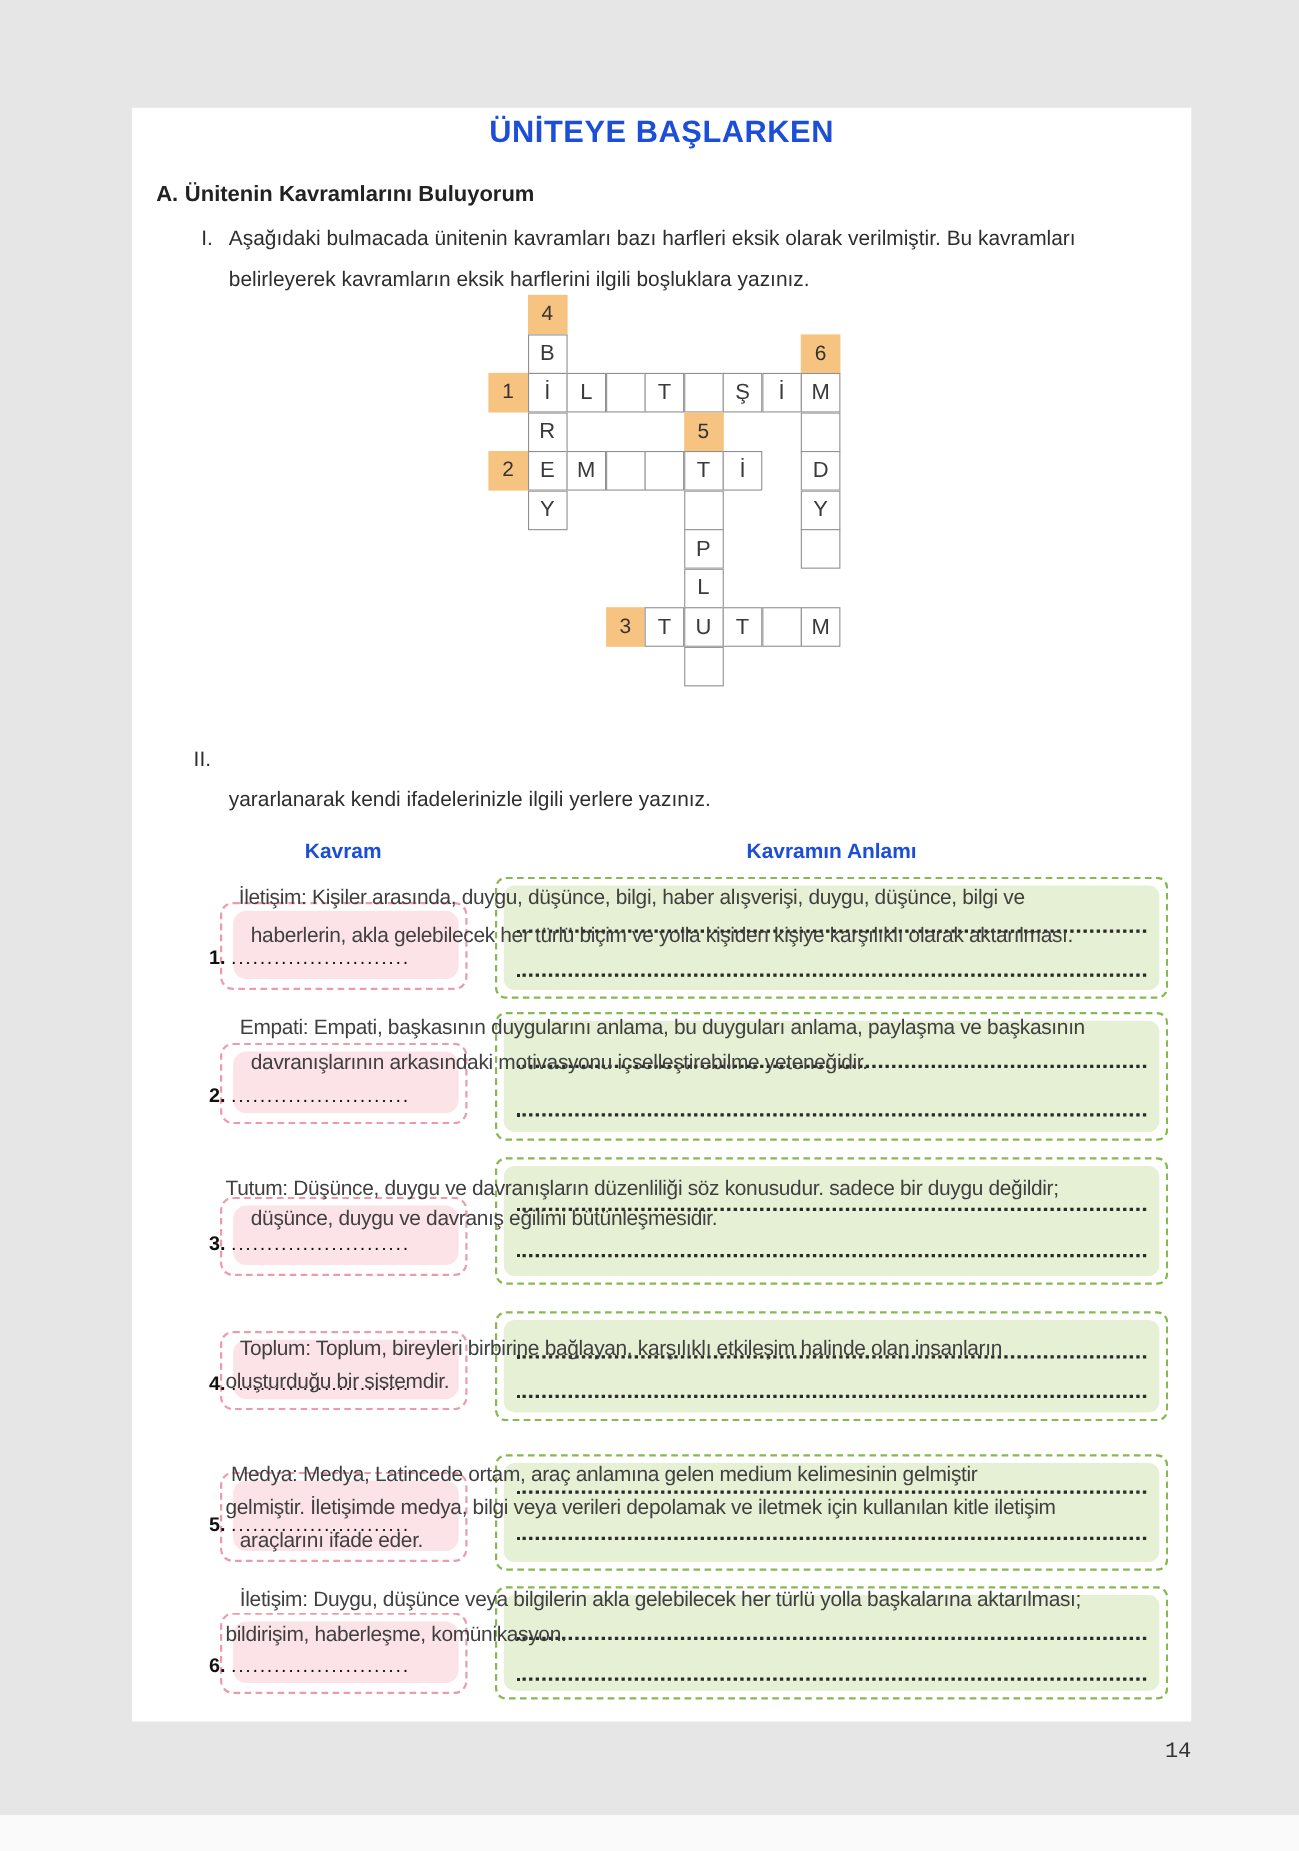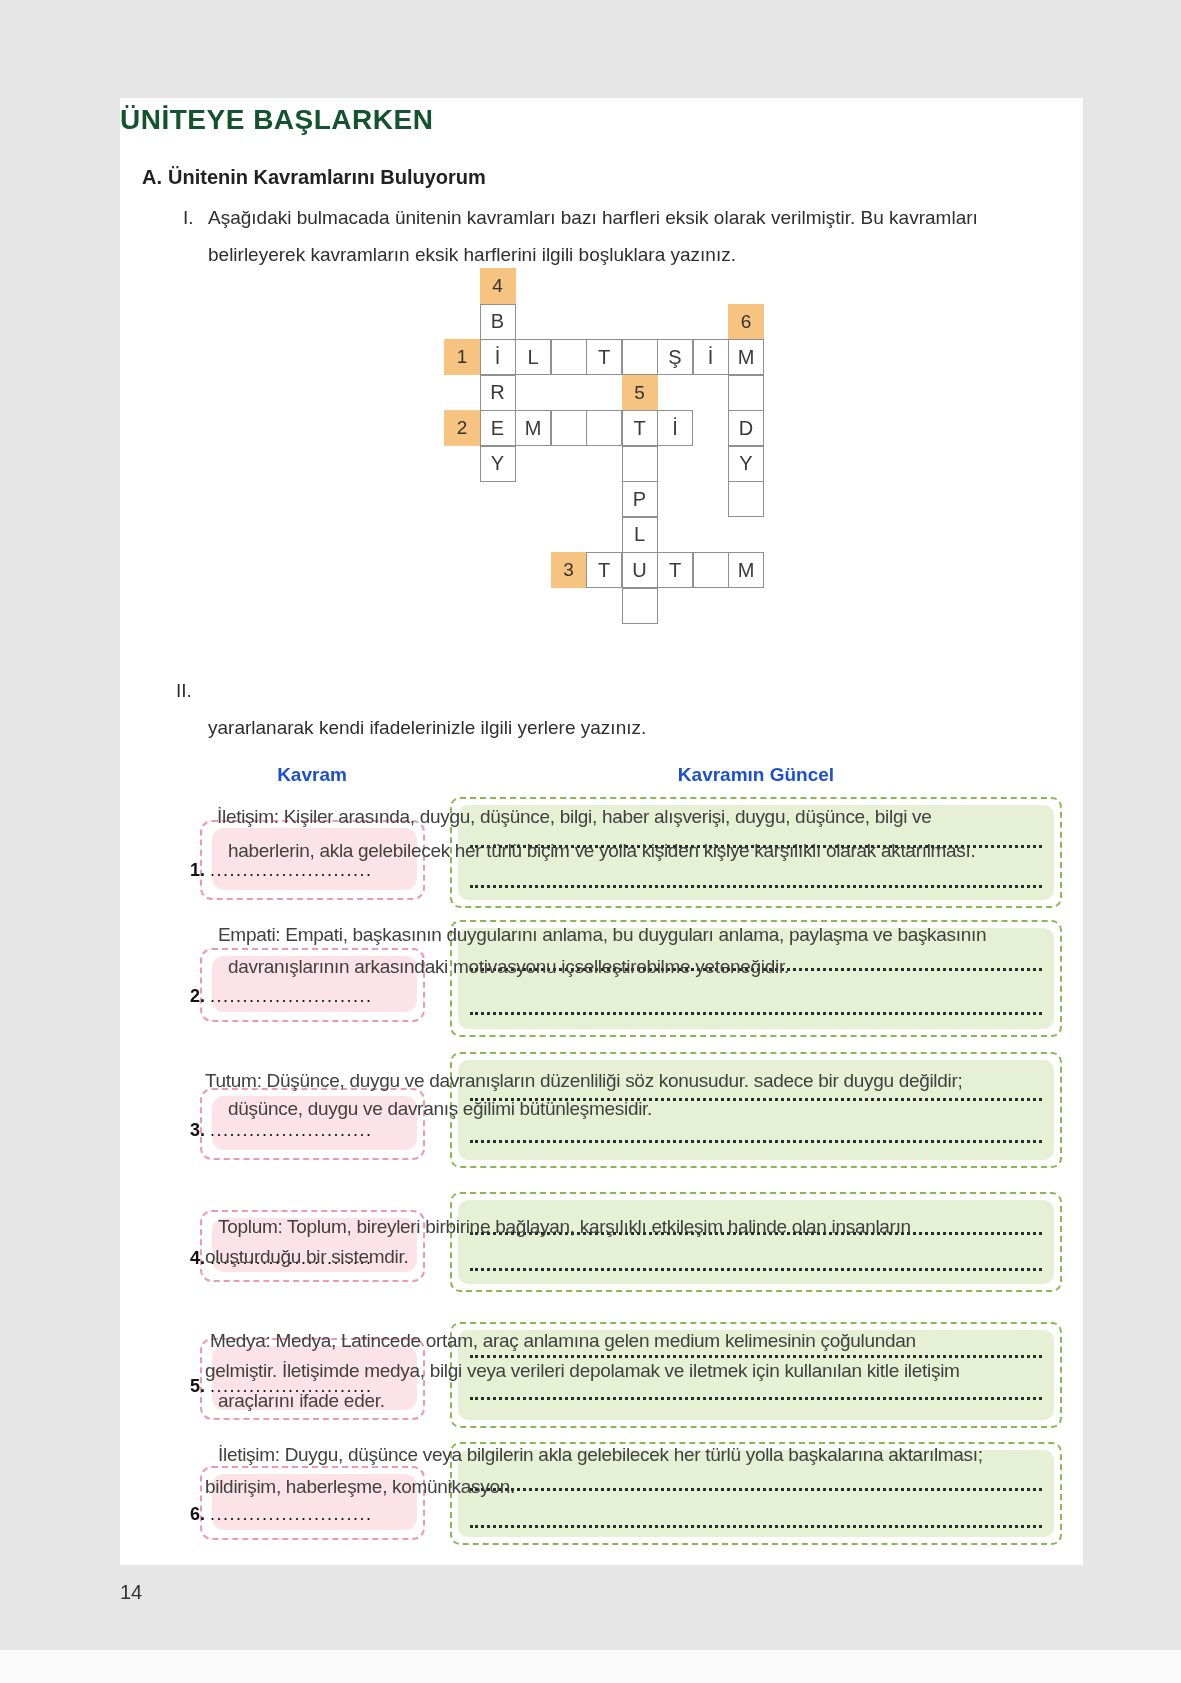--- a/index.html
+++ b/index.html
@@ -1,43 +1,43 @@
 <!DOCTYPE html>
 <html><head>
 <meta charset="utf-8">
 <style>
   html,body{margin:0;padding:0;background:#cfcfcf;}
   .screen{position:relative;width:1181px;height:1683px;background:#e6e6e6;overflow:hidden;
           font-family:"Liberation Sans",sans-serif;}
   .page{position:absolute;left:120px;top:98px;width:963px;height:1467px;background:#ffffff;}
   .bottom-strip{position:absolute;left:0;top:1650px;width:1181px;height:33px;background:#fafafa;}
   .abs{position:absolute;white-space:nowrap;}
-  .title{position:absolute;left:120px;top:104px;width:963px;
-         font-size:28px;font-weight:bold;letter-spacing:.5px;color:#14532d;}
+  .title{position:absolute;left:120px;top:104px;width:963px;text-align:center;
+         font-size:28px;font-weight:bold;letter-spacing:.5px;color:#1d4ed8;}
   .h-a{font-size:20px;font-weight:bold;color:#222;}
   .body-txt{font-size:19px;color:#2e2e2e;}
   .roman{font-size:19px;color:#2e2e2e;}
   
   .cell{position:absolute;width:36px;height:36px;box-sizing:border-box;display:flex;
         align-items:center;justify-content:center;font-size:20px;color:#3a3a3a;}
   .cell.letter,.cell.empty{background:#fff;border:1px solid #909090;}
   .cell.number{background:#f6c380;border:none;font-size:19px;color:#333;}
   
   .col-header{position:absolute;font-size:19px;font-weight:bold;color:#1d4ed8;text-align:center;}
   .pink-outer{position:absolute;border:2px dashed #ec9bad;border-radius:12px;box-sizing:border-box;}
   .pink-inner{position:absolute;background:#fce3e8;border-radius:12px;}
   .green-outer{position:absolute;border:2px dashed #86b94f;border-radius:10px;box-sizing:border-box;}
   .green-inner{position:absolute;background:#e6f0d4;border-radius:10px;}
   .dotline{position:absolute;left:470px;width:572px;height:0;border-bottom:3px dotted #2b2b2b;}
   .rowlabel{position:absolute;font-size:18px;color:#111;}
   .rowlabel b{font-weight:bold;}
   .rowlabel .ld{letter-spacing:1.5px;}
   .ans{position:absolute;font-size:19px;letter-spacing:-0.3px;color:#404040;white-space:nowrap;}
-  .pagenum{position:absolute;left:120px;top:1581px;width:963px;text-align:left;
-           font-size:20px;color:#333;}
+  .pagenum{position:absolute;left:120px;top:1581px;width:963px;text-align:right;
+           font-size:20px;color:#333;font-family:Liberation Mono, monospace;}
 </style>
 </head>
 <body>
 
 <div class="screen">
   <div class="page"></div>
 
   <div class="title">ÜNİTEYE BAŞLARKEN</div>
 
   <div class="abs h-a" style="left:142px;top:166px;">A.</div>
@@ -83,21 +83,21 @@
       <div class="cell letter" style="left: 657px; top: 552px;">T</div>
       <div class="cell empty" style="left: 692.5px; top: 552px;"></div>
       <div class="cell letter" style="left: 728px; top: 552px;">M</div>
       <div class="cell empty" style="left: 621.5px; top: 587.5px;"></div>
     </div>
 
   <div class="abs roman" style="left:176px;top:680px;">II.</div>
   <div class="abs body-txt" style="left:208px;top:717px;">yararlanarak kendi ifadelerinizle ilgili yerlere yazınız.</div>
 
   <div class="col-header" style="left:242px;top:764px;width:140px;">Kavram</div>
-  <div class="col-header" style="left:606px;top:764px;width:300px;">Kavramın Güncel</div>
+  <div class="col-header" style="left:606px;top:764px;width:300px;">Kavramın Anlamı</div>
 
   <div id="rows">
       <div>
     <div class="green-outer" style="left: 450px; top: 797px; width: 612px; height: 111px; position: absolute;"></div>
     <div class="green-inner" style="left: 458px; top: 805px; width: 596px; height: 95px; position: absolute;"></div>
     <div class="dotline d1" style="top: 845px;"></div>
     <div class="dotline d2" style="top: 885px;"></div>
     <div class="pink-outer" style="left: 200px; top: 820px; width: 225px; height: 80px; position: absolute;"></div>
     <div class="pink-inner" style="left: 212px; top: 828px; width: 205px; height: 62px; position: absolute;"></div>
     <div class="rowlabel" style="left: 190px; top: 860px;"><b>1.</b> <span class="ld">.........................</span></div>
@@ -138,21 +138,21 @@
         <div class="ans" style="left: 205px; top: 1246px;">oluşturduğu bir sistemdir.</div>
       </div>
       <div>
     <div class="green-outer" style="left: 450px; top: 1322px; width: 612px; height: 106px; position: absolute;"></div>
     <div class="green-inner" style="left: 458px; top: 1330px; width: 596px; height: 90px; position: absolute;"></div>
     <div class="dotline d1" style="top: 1355px;"></div>
     <div class="dotline d2" style="top: 1397px;"></div>
     <div class="pink-outer" style="left: 200px; top: 1338px; width: 225px; height: 82px; position: absolute;"></div>
     <div class="pink-inner" style="left: 212px; top: 1346px; width: 205px; height: 64px; position: absolute;"></div>
     <div class="rowlabel" style="left: 190px; top: 1376px;"><b>5.</b> <span class="ld">.........................</span></div>
-  <div class="ans" style="left: 210px; top: 1330px;">Medya: Medya, Latincede ortam, araç anlamına gelen medium kelimesinin çoğulundan</div>
+  <div class="ans" style="left: 210px; top: 1330px;">Medya: Medya, Latincede ortam, araç anlamına gelen medium kelimesinin gelmiştir</div>
         <div class="ans" style="left: 205px; top: 1360px;">gelmiştir. İletişimde medya, bilgi veya verileri depolamak ve iletmek için kullanılan kitle iletişim</div>
         <div class="ans" style="left: 218px; top: 1390px;">araçlarını ifade eder.</div>
       </div>
       <div>
     <div class="green-outer" style="left: 450px; top: 1442px; width: 612px; height: 103px; position: absolute;"></div>
     <div class="green-inner" style="left: 458px; top: 1450px; width: 596px; height: 87px; position: absolute;"></div>
     <div class="dotline d1" style="top: 1488px;"></div>
     <div class="dotline d2" style="top: 1525px;"></div>
     <div class="pink-outer" style="left: 200px; top: 1466px; width: 225px; height: 74px; position: absolute;"></div>
     <div class="pink-inner" style="left: 212px; top: 1474px; width: 205px; height: 56px; position: absolute;"></div>

